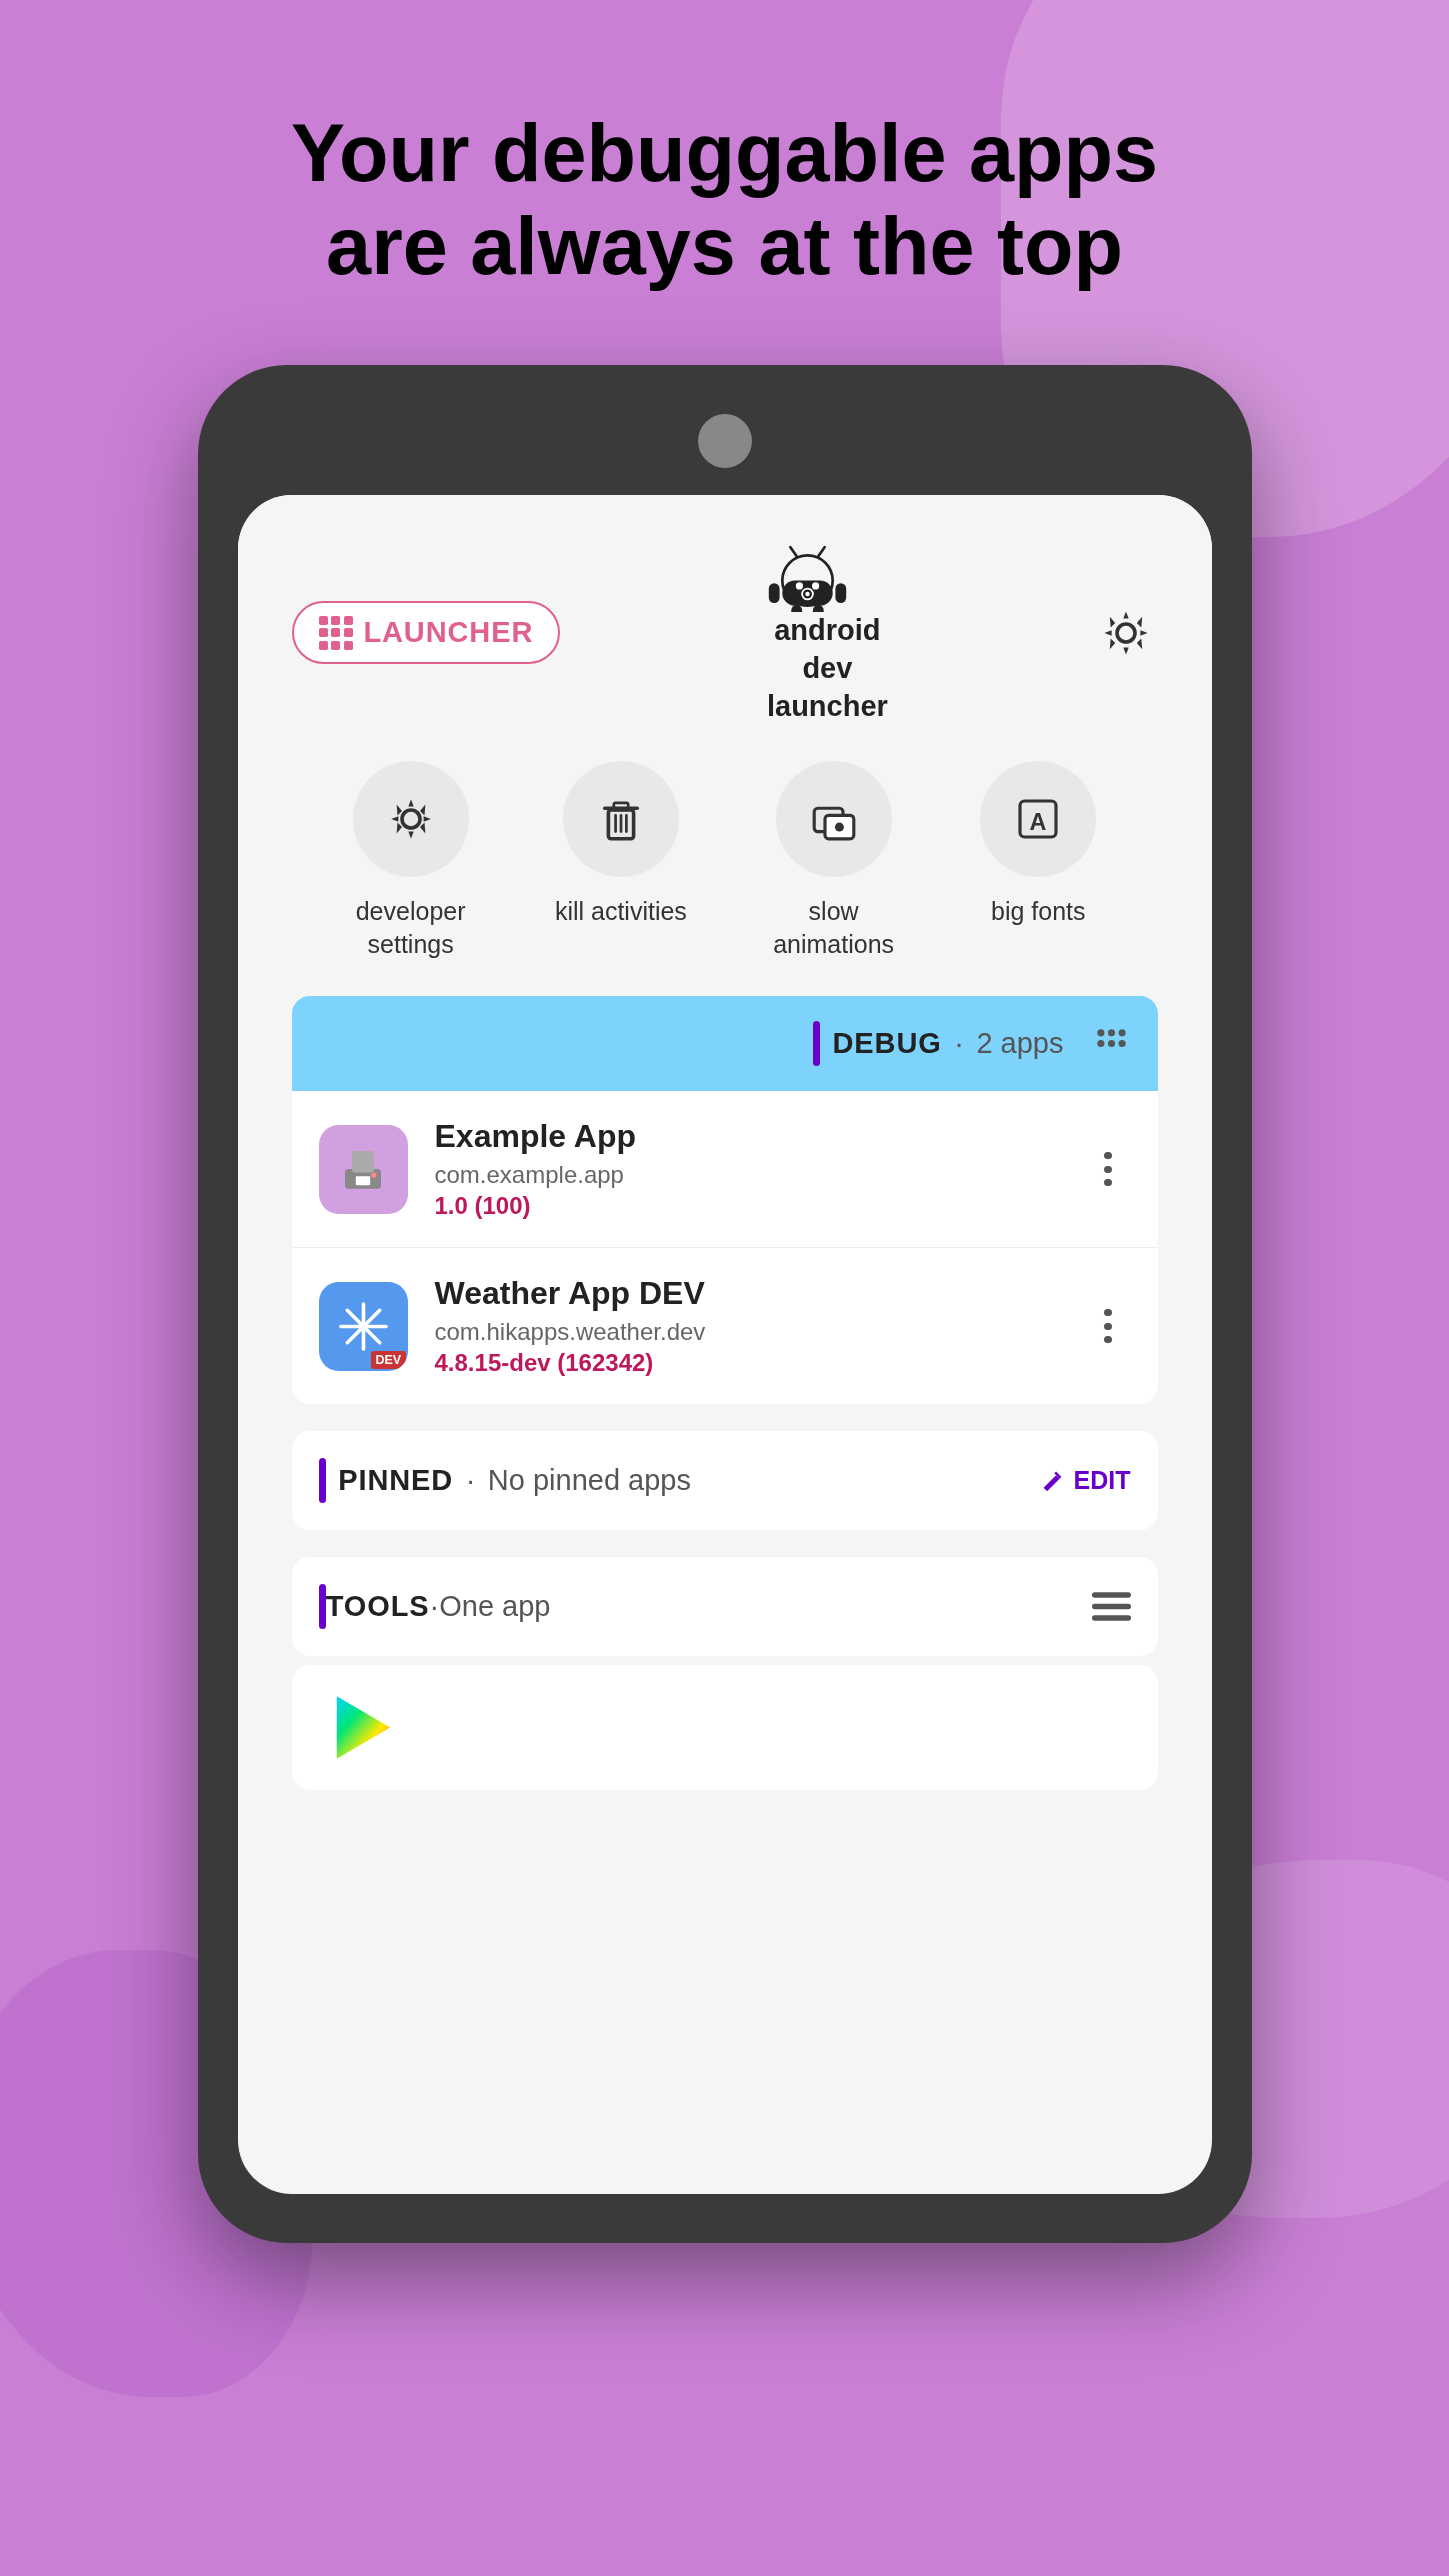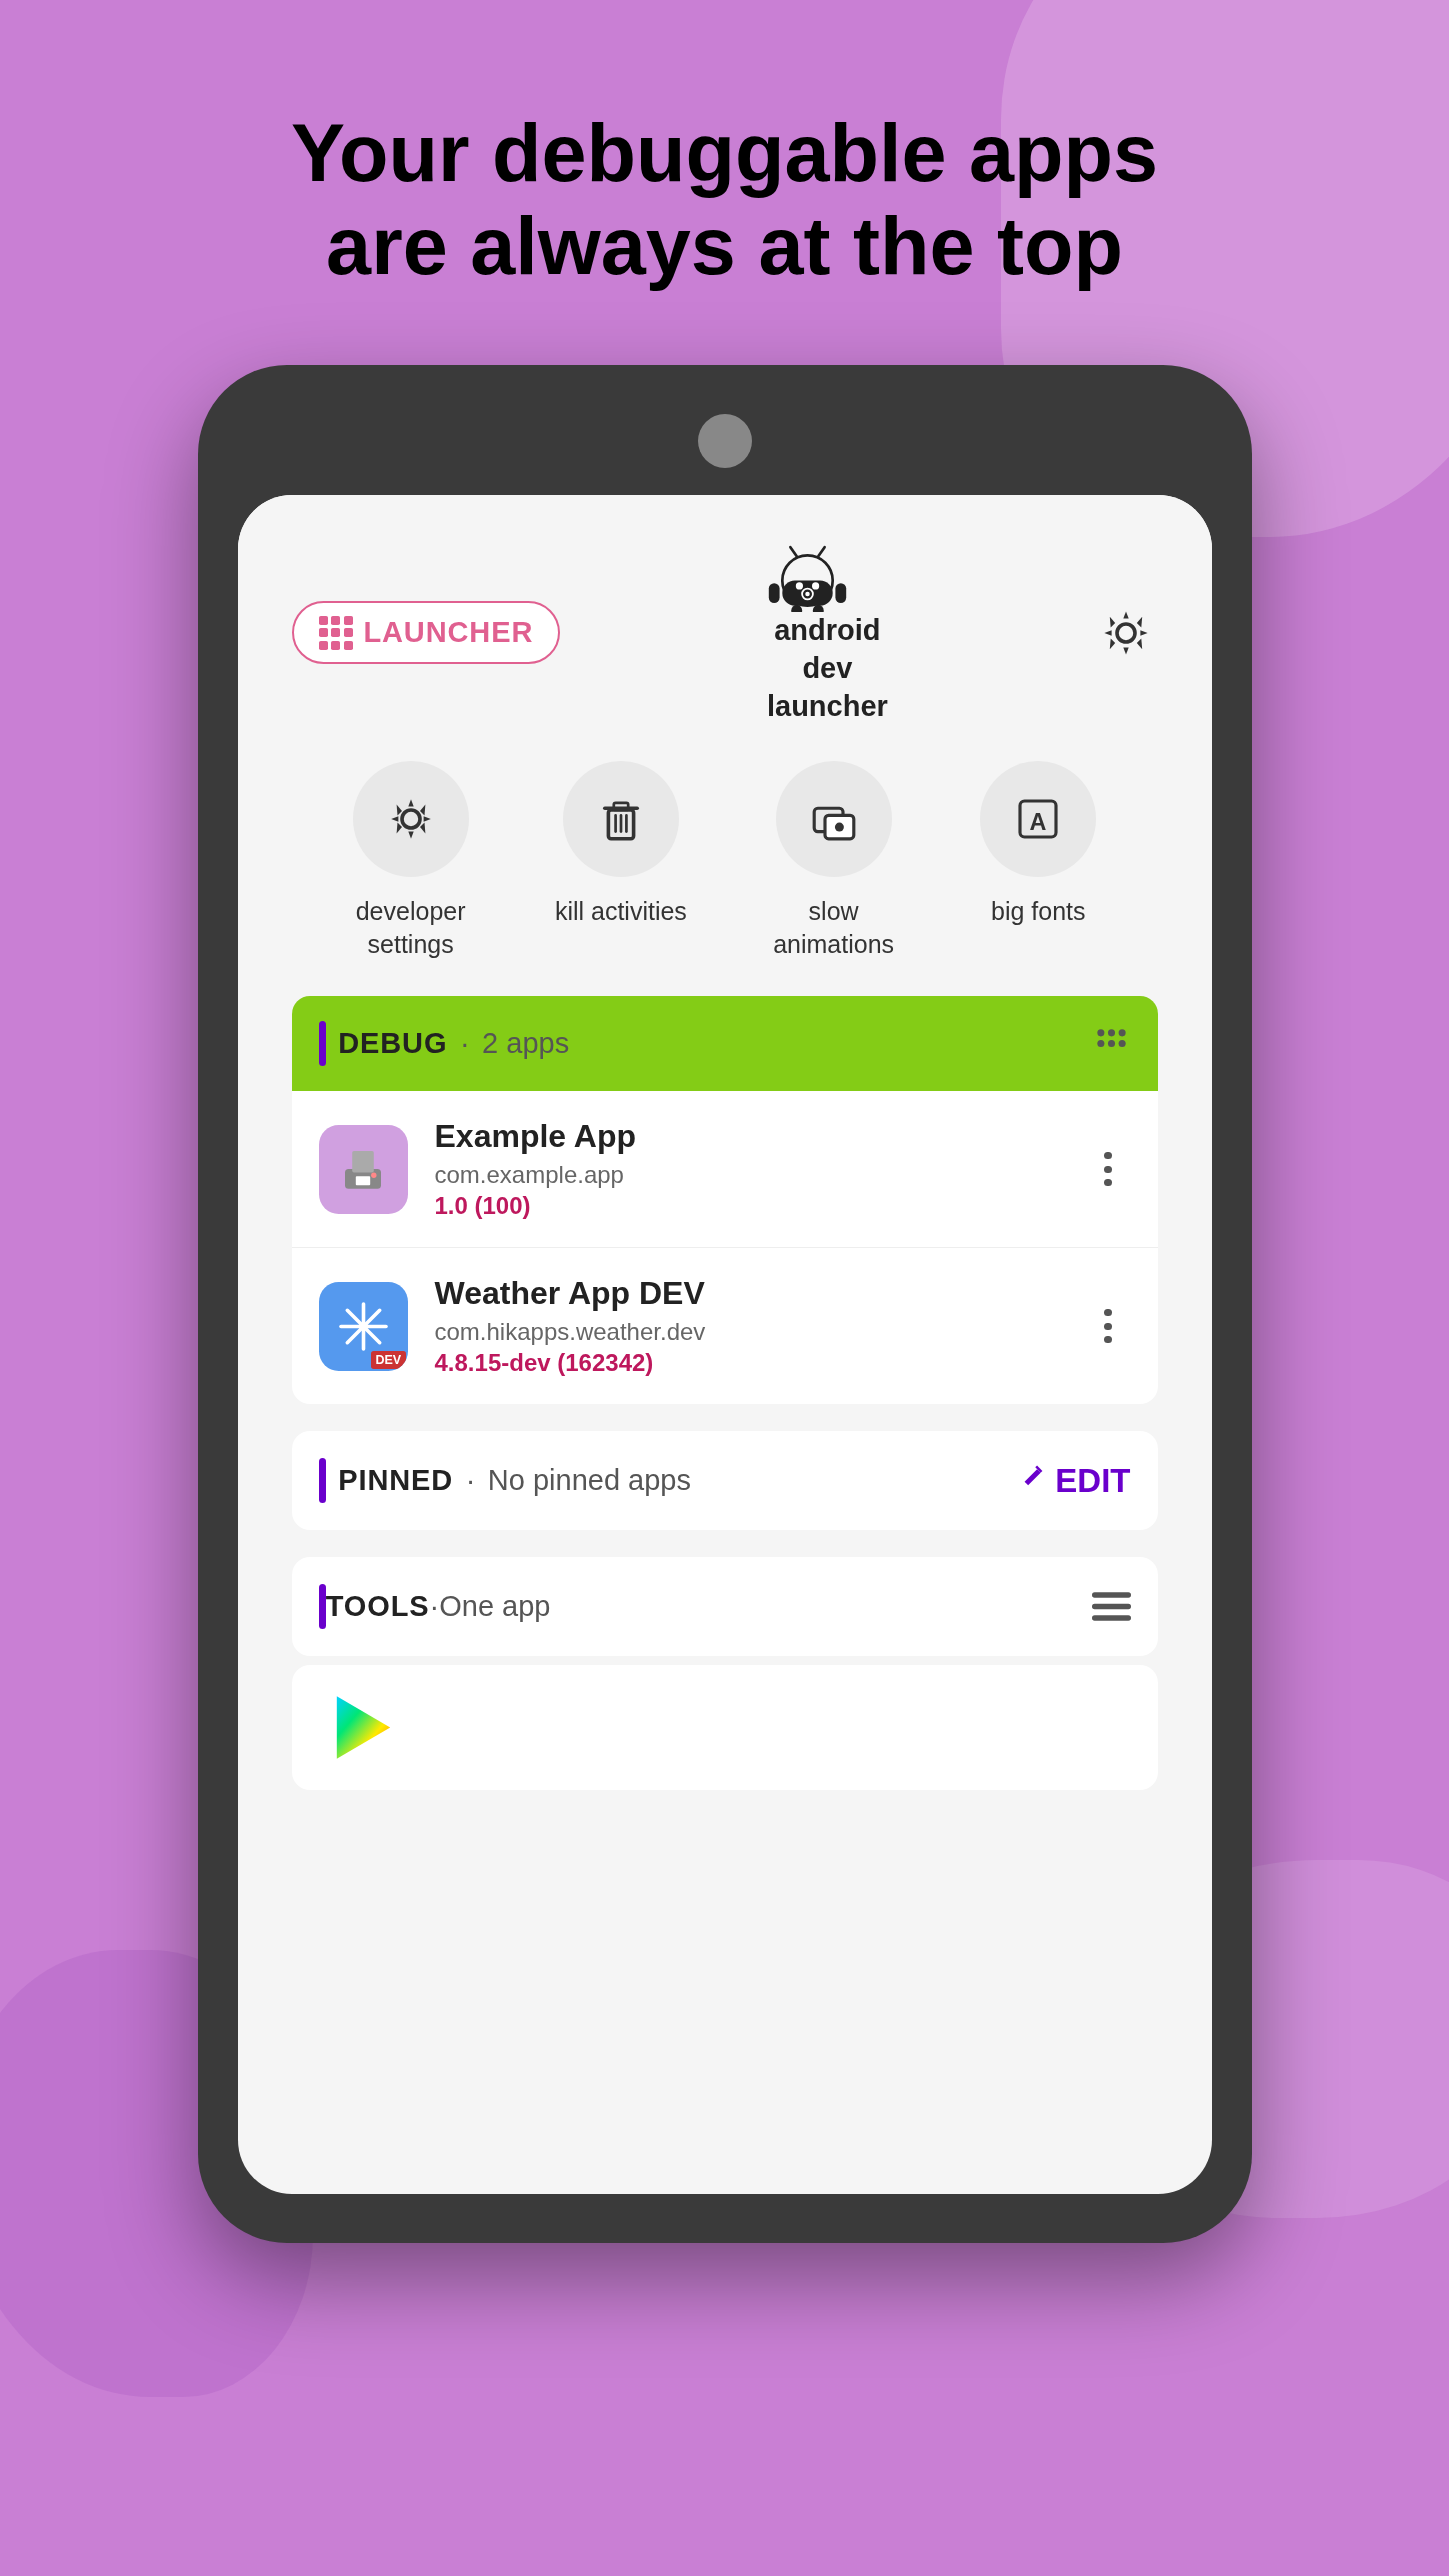--- a/index.html
+++ b/index.html
@@ -161,25 +161,26 @@
       font-size: 25px;
       color: #333;
       text-align: center;
       line-height: 1.3;
     }
 
     
     .section-header {
       display: flex;
       align-items: center;
-      justify-content: space-between;
+      justify-content: flex-end;
       padding: 25px 27px;
-      background: #84cc16;
+      background: #7dd3fc;
       border-radius: 18px 18px 0 0;
       margin-top: 36px;
+      gap: 28px;
     }
 
     .section-title-group {
       display: flex;
       align-items: center;
       gap: 12.5px;
     }
 
     .section-bar {
       width: 7.2px; height: 45px;
@@ -297,23 +298,23 @@
       justify-content: space-between;
     }
 
     .pinned-left {
       display: flex;
       align-items: center;
       gap: 12.5px;
     }
 
     .edit-btn {
-      display: flex; gap: 9px;
+      display: flex; align-items: center; gap: 9px;
       color: #6a00cc;
-      font-size: 33px;
+      font-size: 25px;
       font-weight: 700;
       cursor: pointer;
     }
 
     
     .tools-section {
       margin-top: 27px;
       background: white;
       border-radius: 18px;
       padding: 27px;

